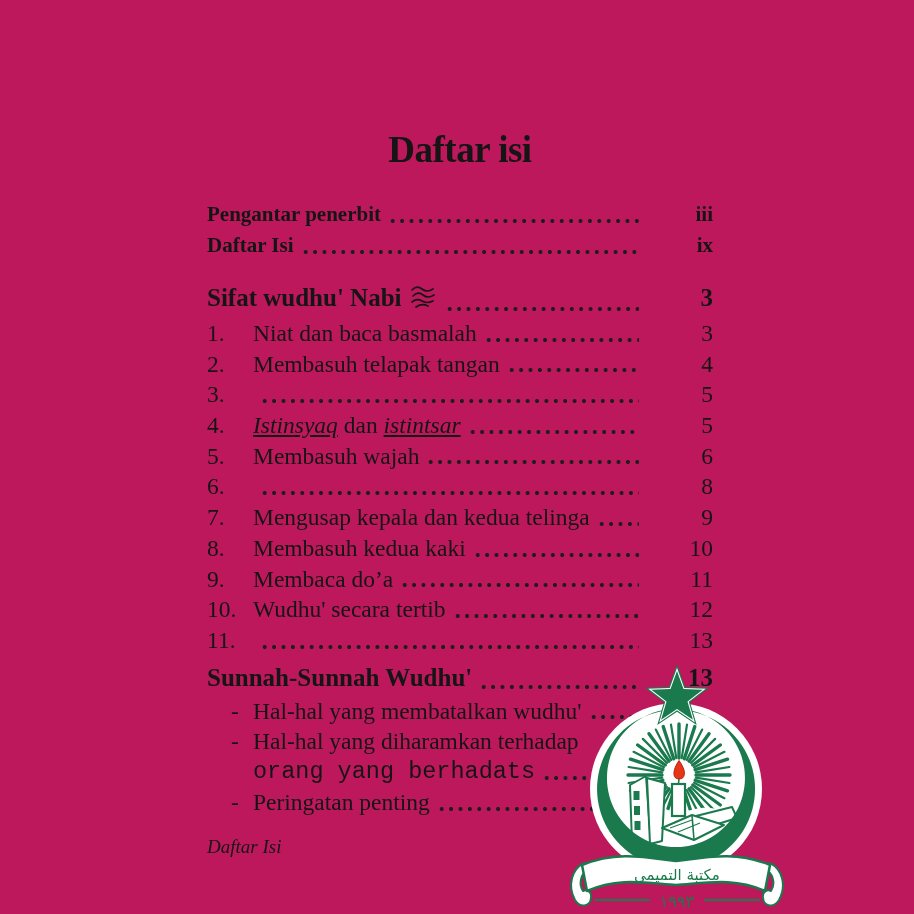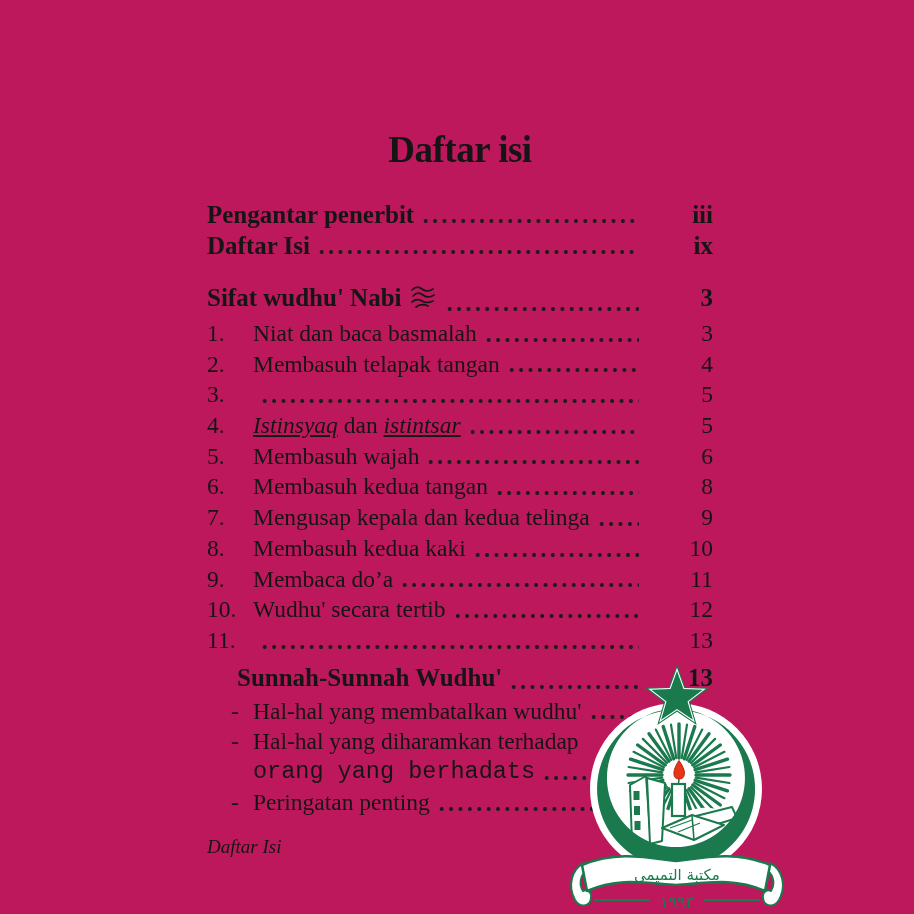--- a/index.html
+++ b/index.html
@@ -17,30 +17,30 @@
     flex:1 1 auto; align-self:flex-end;
     height:6px; margin:0 8px 6px 7px;
     background-image: radial-gradient(circle, #1d1d1d 1.7px, rgba(0,0,0,0) 2.3px);
     background-size:9.4px 6px; background-repeat:repeat-x; background-position:left bottom;
     min-width:14px;
   }
   .pnum { flex:none; width:66px; text-align:right; }
   .pnum-over { position:relative; z-index:6; }
 
   .front-block { top:199px; }
-  .front-block .row { height:31px; line-height:31px; font-size:25px; font-weight:700; }
+  .front-block .row { height:31px; line-height:31px; font-size:21px; font-weight:700; }
 
   .wudhu-block { top:281px; }
   .head-row { height:37px; line-height:34px; font-size:25px; font-weight:700; }
   .item-row { height:30.7px; line-height:30.7px; font-size:23.5px; }
   .item-no { flex:none; width:46px; }
   .it { font-style:italic;text-decoration:underline; }
 
   .sunnah-block { top:662px; }
-  .sunnah-block .head-row { height:34px; line-height:32px;margin-left:30px; }
+  .sunnah-block .head-row { height:34px; line-height:32px; }
   .dash-row { height:30.4px; line-height:30.4px; font-size:23.5px; padding-left:24px; }
   .dash { flex:none; width:22px; }
   .cont-row { padding-left:46px;font-family:Liberation Mono, monospace; }
   .noleader-spacer { flex:1 1 auto; }
 
   .footer-block { top:836px; font-size:19px; font-style:italic; }
 
   .sallam { display:inline-block; margin:0 2px 0 7px; vertical-align:-3px; }
 
   .logo { position:absolute; left:566px; top:657px; width:348px; height:257px; z-index:4; }
@@ -107,21 +107,20 @@
       <span class="pnum">5</span>
     </div>
     <div class="row item-row">
       <span class="item-no">5.</span>
       <span>Membasuh wajah</span>
       <span class="leader"></span>
       <span class="pnum">6</span>
     </div>
     <div class="row item-row">
       <span class="item-no">6.</span>
-      <span>Membasuh kedua tangan</span>
       <span class="leader"></span>
       <span class="pnum">8</span>
     </div>
     <div class="row item-row">
       <span class="item-no">7.</span>
       <span>Mengusap kepala dan kedua telinga</span>
       <span class="leader"></span>
       <span class="pnum">9</span>
     </div>
     <div class="row item-row">

